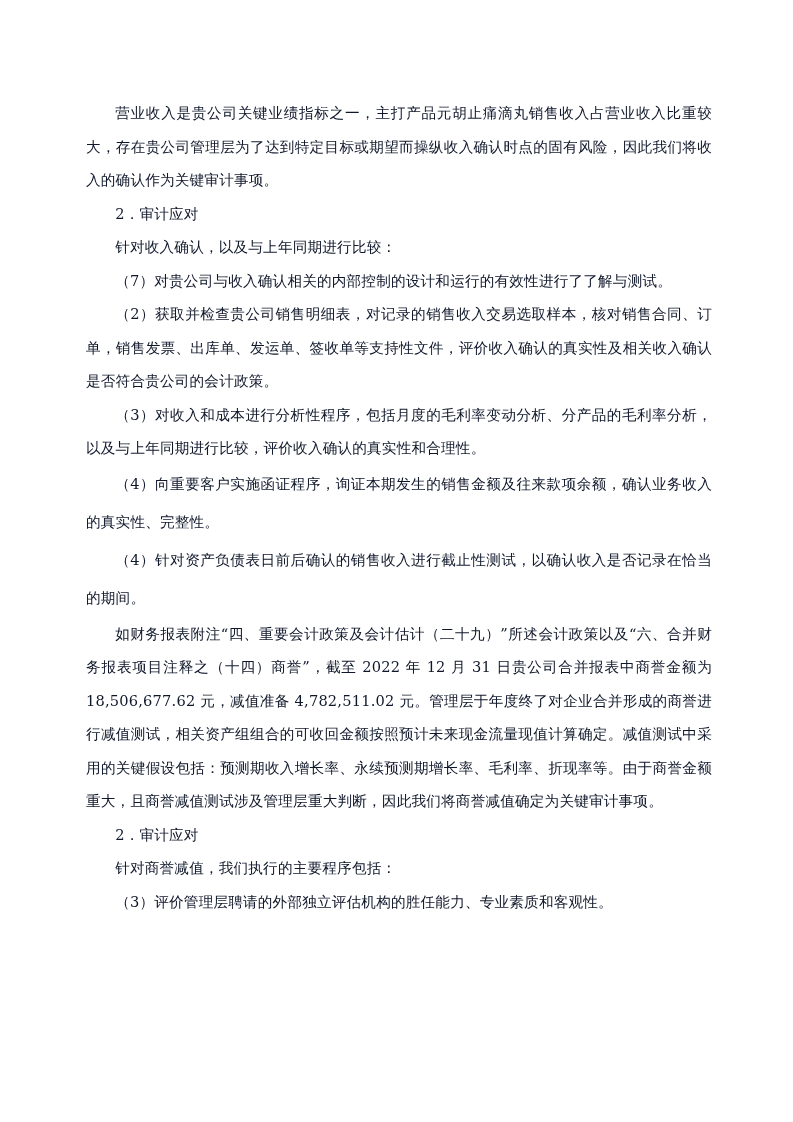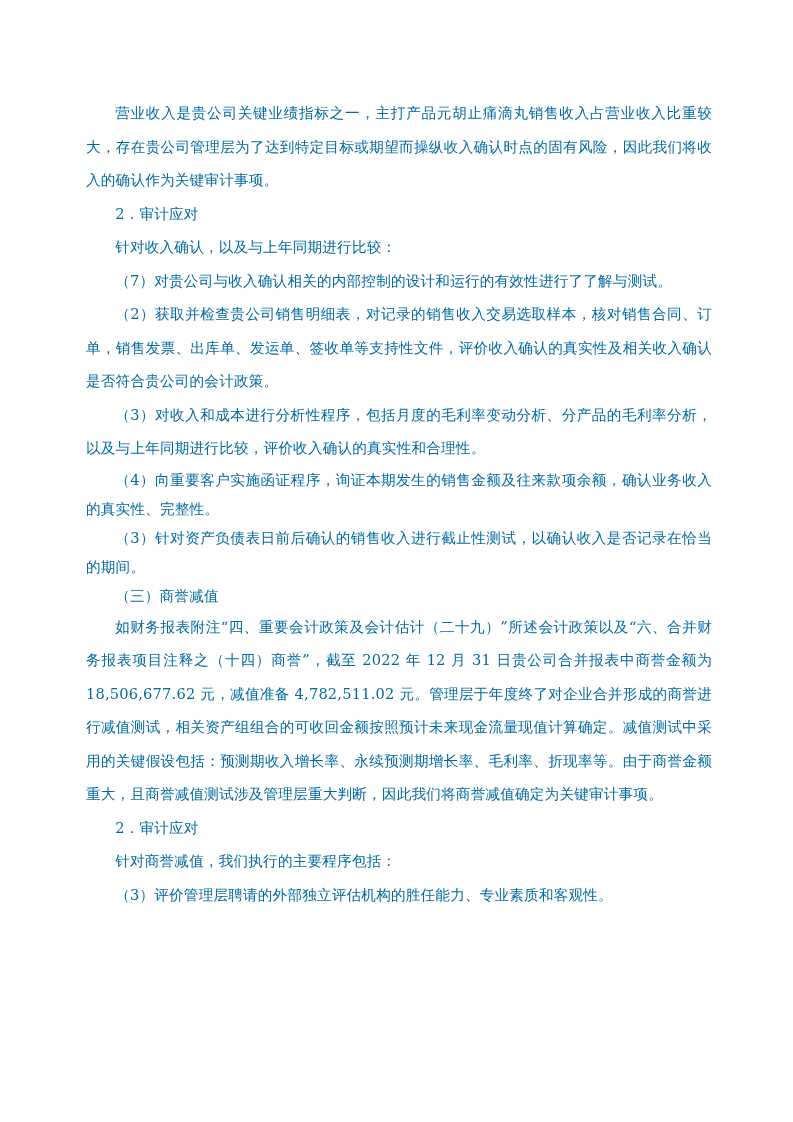--- a/index.html
+++ b/index.html
@@ -20,45 +20,44 @@
   }
   .content {
     position: absolute;
     left: 86px;
     top: 96px;
     width: 626px;
   }
   .para {
     font-size: 14.6px;
     line-height: 33.5px;
-    color: #0369a1;
+    color: #0f172a;
     text-align: justify;
     text-justify: inter-ideograph;
     margin: 0;
     letter-spacing: 0.2px;
   }
   .indent {
     text-indent: 2em;
   }
   .tight {
-    line-height: 29px;
+    line-height: 38px;
   }
 </style>
 </head>
 <body>
 
 <div class="page">
   <div class="content">
     <p class="para indent">营业收入是贵公司关键业绩指标之一，主打产品元胡止痛滴丸销售收入占营业收入比重较大，存在贵公司管理层为了达到特定目标或期望而操纵收入确认时点的固有风险，因此我们将收入的确认作为关键审计事项。</p>
     <p class="para indent">2．审计应对</p>
     <p class="para indent">针对收入确认，以及与上年同期进行比较：</p>
     <p class="para indent">（7）对贵公司与收入确认相关的内部控制的设计和运行的有效性进行了了解与测试。</p>
     <p class="para indent">（2）获取并检查贵公司销售明细表，对记录的销售收入交易选取样本，核对销售合同、订单，销售发票、出库单、发运单、签收单等支持性文件，评价收入确认的真实性及相关收入确认是否符合贵公司的会计政策。</p>
     <p class="para indent">（3）对收入和成本进行分析性程序，包括月度的毛利率变动分析、分产品的毛利率分析，以及与上年同期进行比较，评价收入确认的真实性和合理性。</p>
     <p class="para indent tight">（4）向重要客户实施函证程序，询证本期发生的销售金额及往来款项余额，确认业务收入的真实性、完整性。</p>
-    <p class="para indent tight">（3）针对资产负债表日前后确认的销售收入进行截止性测试，以确认收入是否记录在恰当的期间。</p>
-    <p class="para indent tight">（三）商誉减值</p>
+    <p class="para indent tight">（4）针对资产负债表日前后确认的销售收入进行截止性测试，以确认收入是否记录在恰当的期间。</p>
     <p class="para indent">如财务报表附注“四、重要会计政策及会计估计（二十九）”所述会计政策以及“六、合并财务报表项目注释之（十四）商誉”，截至 2022 年 12 月 31 日贵公司合并报表中商誉金额为 18,506,677.62 元，减值准备 4,782,511.02 元。管理层于年度终了对企业合并形成的商誉进行减值测试，相关资产组组合的可收回金额按照预计未来现金流量现值计算确定。减值测试中采用的关键假设包括：预测期收入增长率、永续预测期增长率、毛利率、折现率等。由于商誉金额重大，且商誉减值测试涉及管理层重大判断，因此我们将商誉减值确定为关键审计事项。</p>
     <p class="para indent">2．审计应对</p>
     <p class="para indent">针对商誉减值，我们执行的主要程序包括：</p>
     <p class="para indent">（3）评价管理层聘请的外部独立评估机构的胜任能力、专业素质和客观性。</p>
   </div>
 </div>
 
 </body></html>

